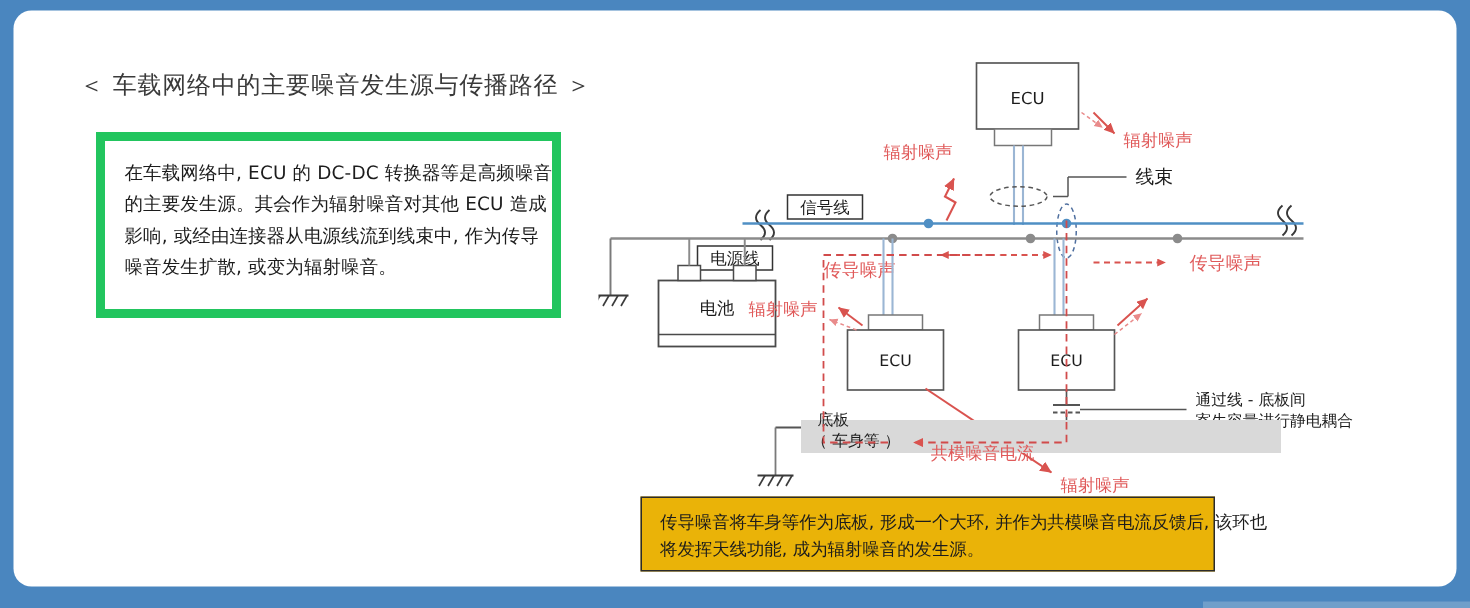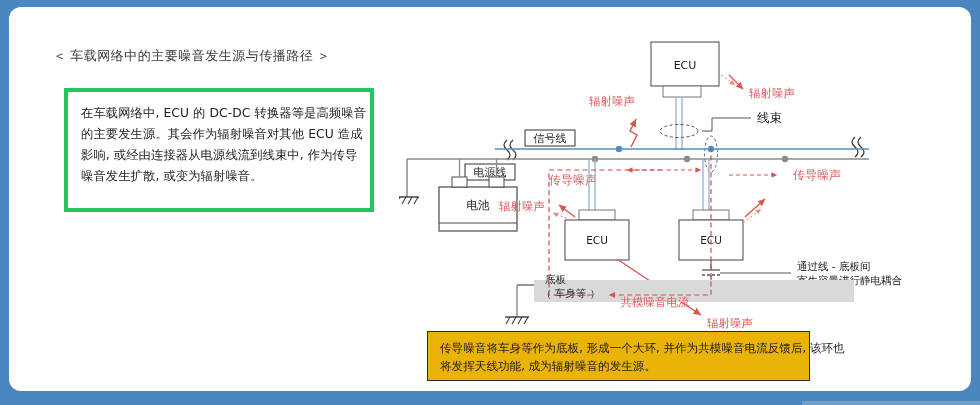--- a/index.html
+++ b/index.html
@@ -17,29 +17,28 @@
     position: absolute; left: 9px; top: 7px;
     width: 962px; height: 384px;
     background: #ffffff;
     border-radius: 12px;
   }
   .abs { position: absolute; }
 
   
   #title {
     left: 44px; top: 40px;
-    font-size: 13px; color: #3a3a3a; letter-spacing: .5px;
+    font-size: 16px; color: #3a3a3a; letter-spacing: .5px;
     white-space: nowrap;
-    font-family: Liberation Serif, serif;
   }
 
   
   #desc-box {
     left: 55px; top: 81px; width: 310px; height: 124px;
-    border: 4px solid #22c55e; background: #fff;
+    border: 6px solid #22c55e; background: #fff;
   }
   #desc-text {
     position: absolute; left: 13px; top: 11px; width: 288px;
     font-size: 12.3px; line-height: 21px; color: #1c1c1c;
     letter-spacing: .1px;
   }
 
   
   #cap-box {
     left: 418px; top: 324px; width: 383px; height: 50px;

